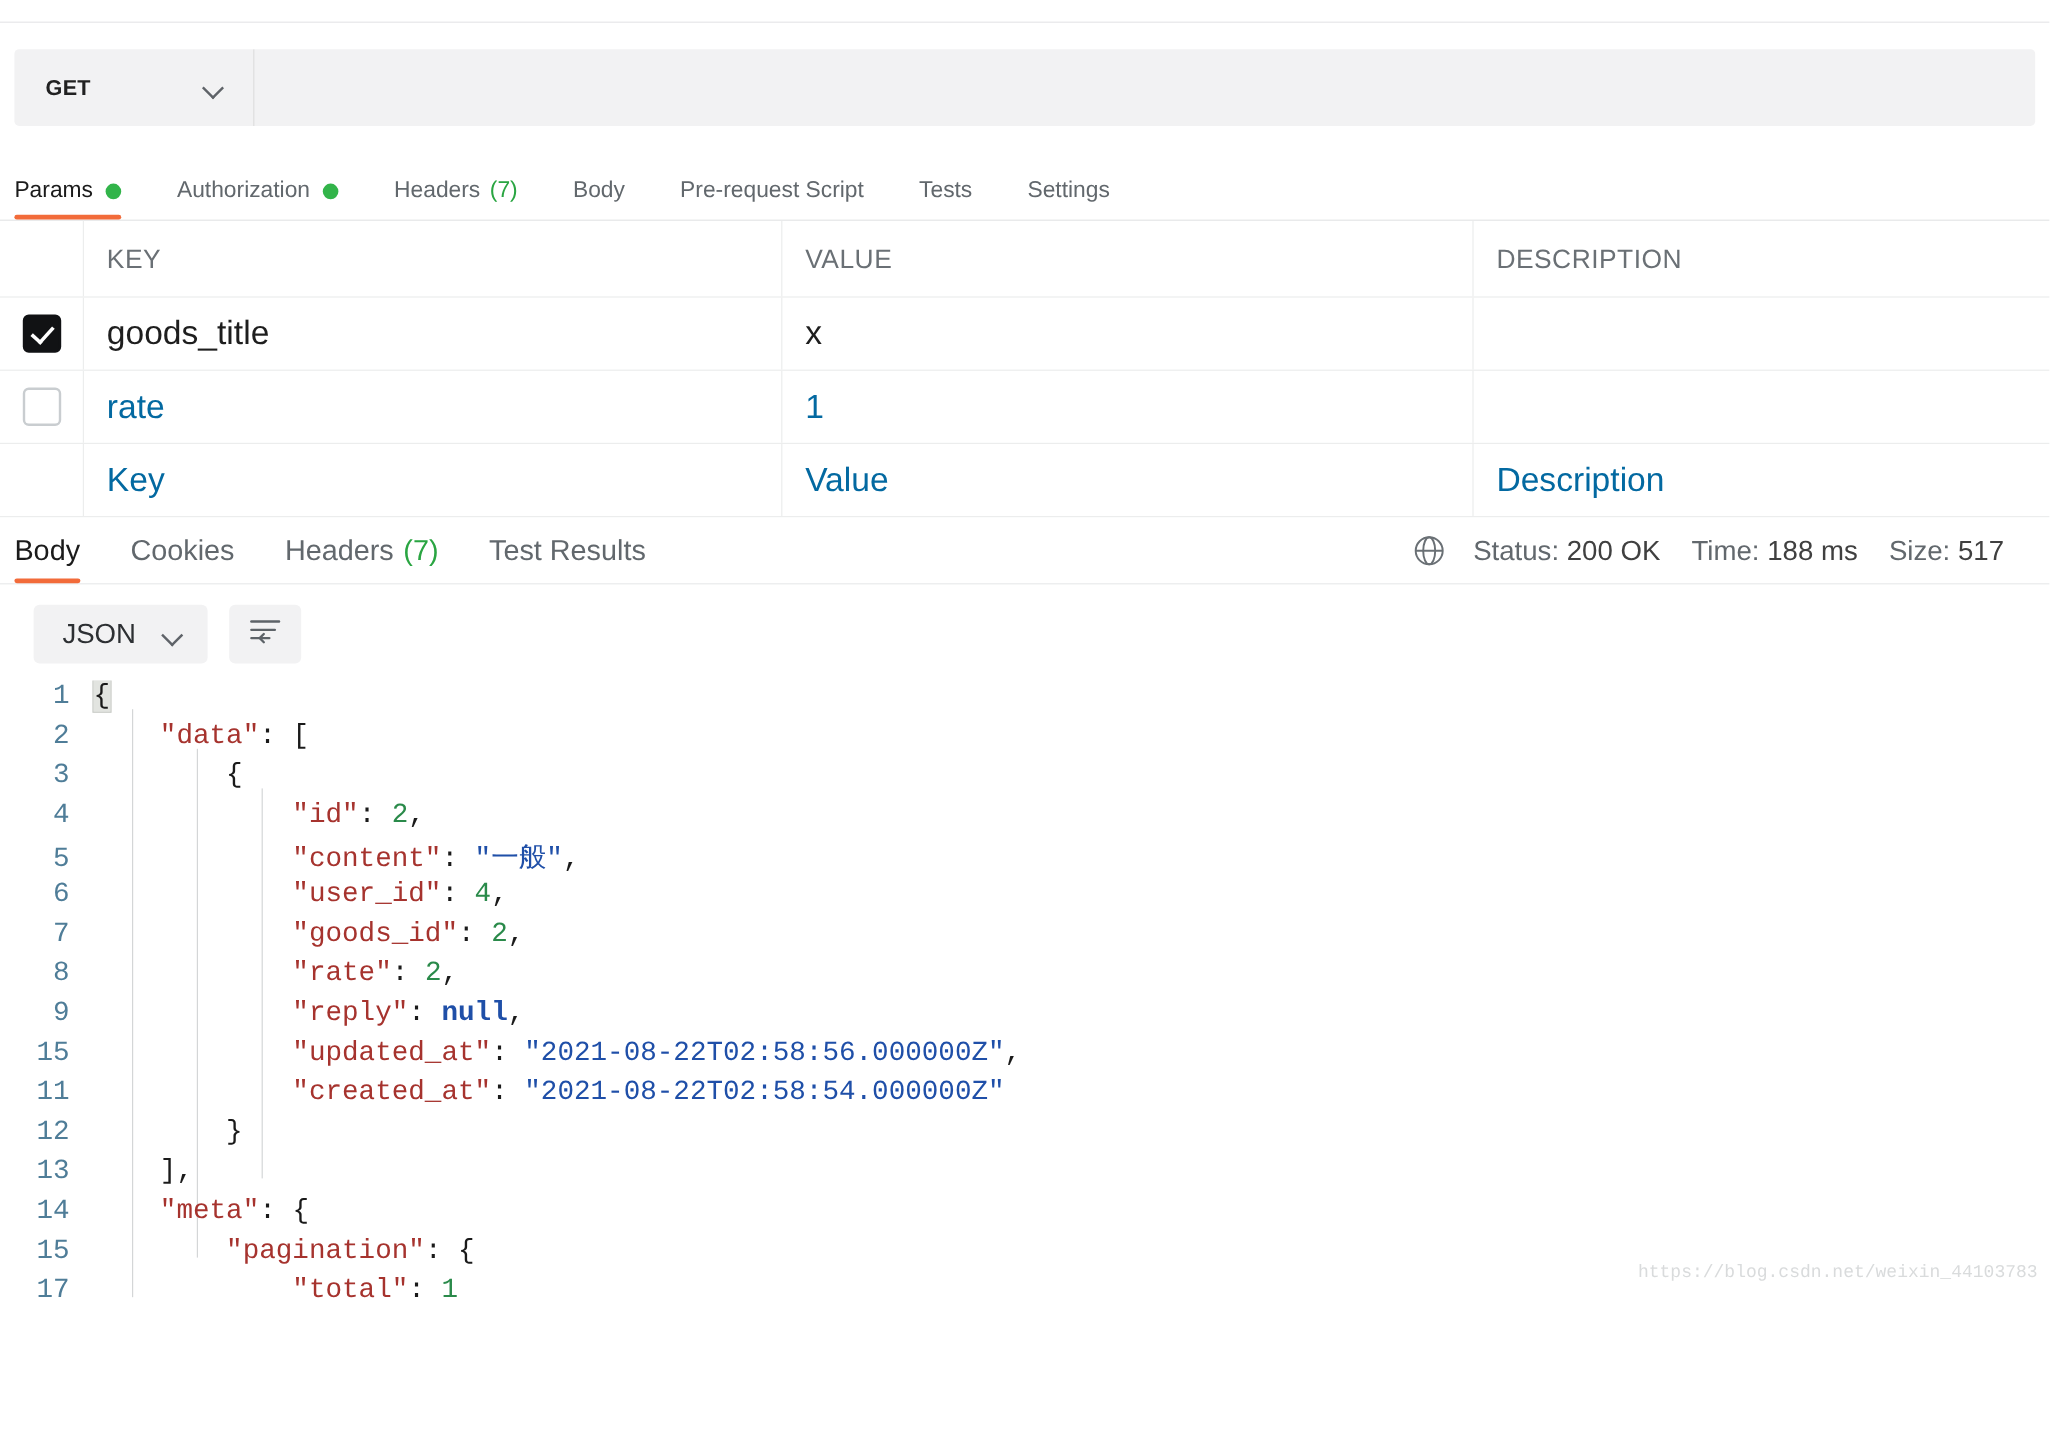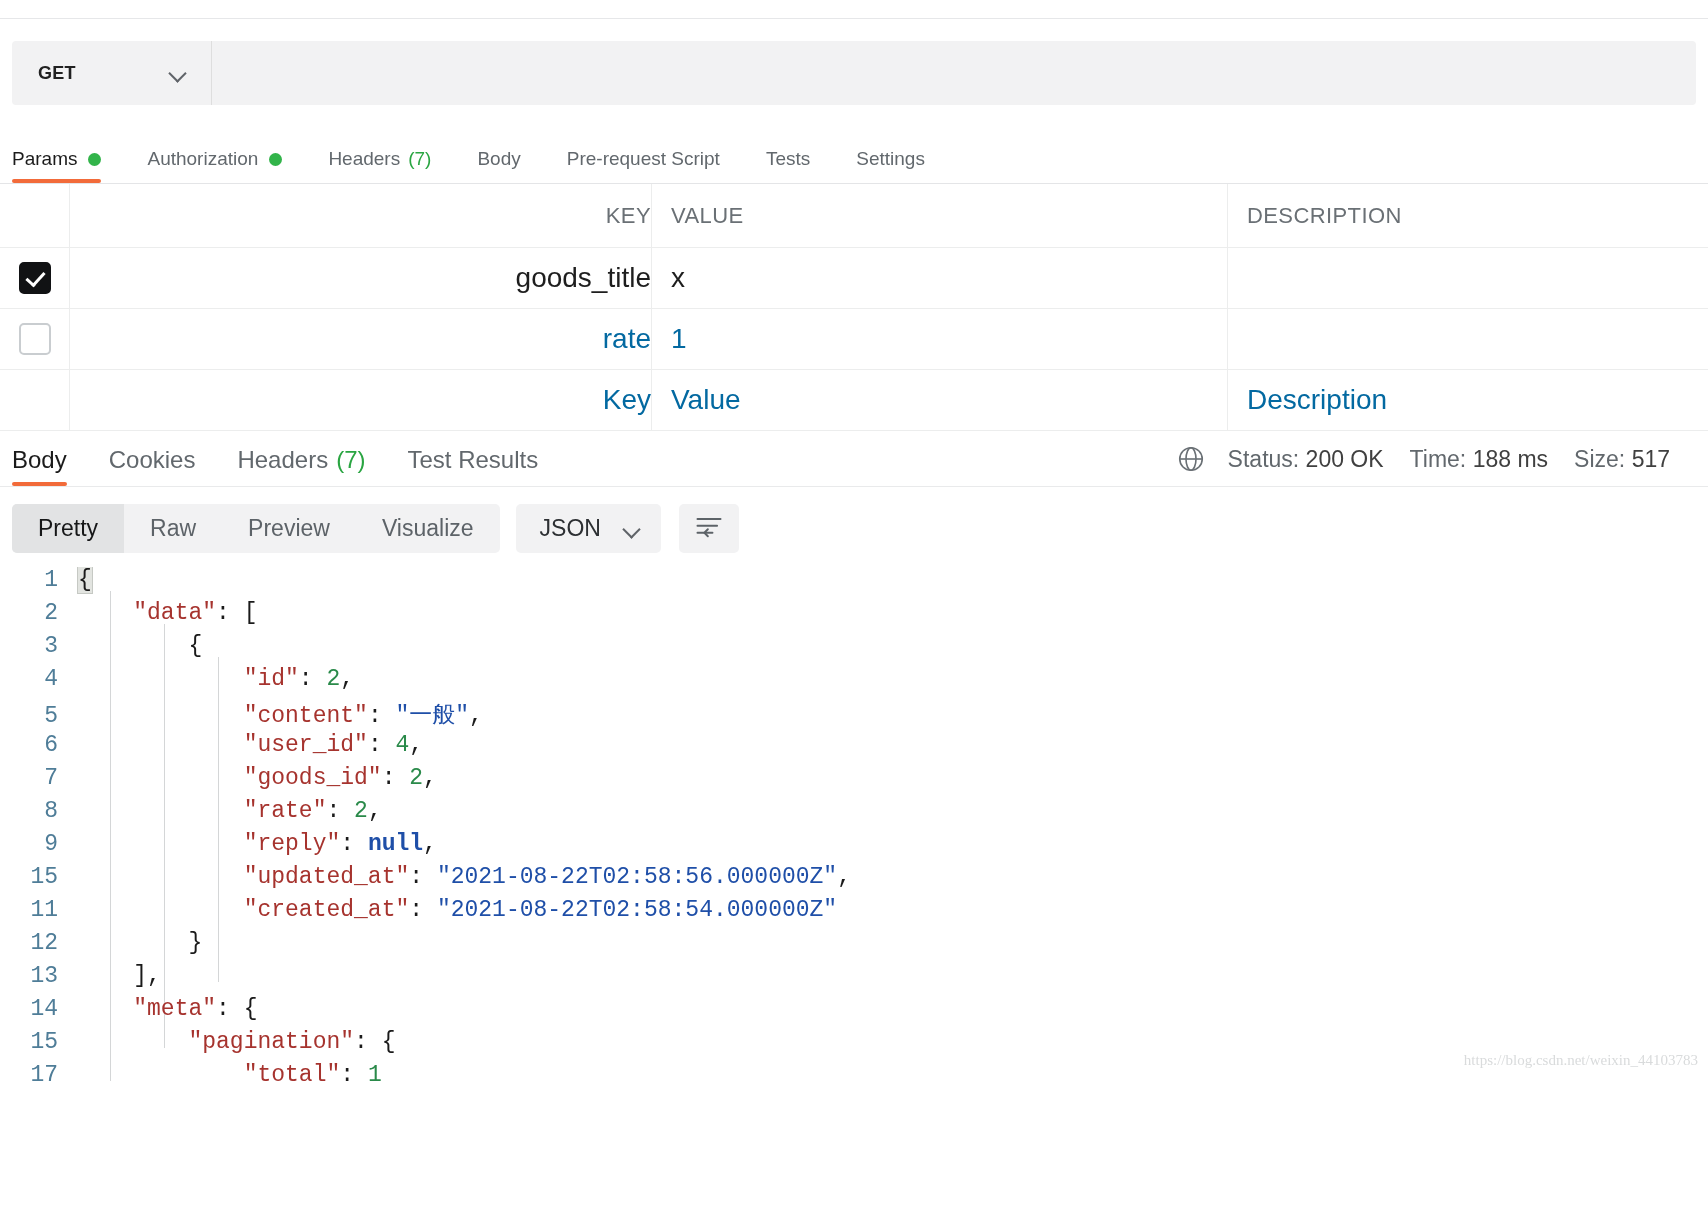--- a/index.html
+++ b/index.html
@@ -144,21 +144,20 @@
     flex-shrink: 0;
   }
   .cell-key {
     width: 582px;
     display: flex;
     align-items: center;
     padding-left: 19px;
     border-right: 1px solid #eceded;
     box-sizing: border-box;
     flex-shrink: 0;
-    justify-content: flex-end;
   }
   .cell-val {
     width: 576px;
     display: flex;
     align-items: center;
     padding-left: 19px;
     border-right: 1px solid #eceded;
     box-sizing: border-box;
     flex-shrink: 0;
   }
@@ -363,21 +362,21 @@
   .brace-hl {
     background: #e2e4e0;
     outline: 1px solid #c6c9c4;
   }
   .watermark {
     position: absolute;
     right: 10px;
     bottom: 26px;
     font-size: 15px;
     color: #d9dbdc;
-    font-family: Liberation Serif, serif;
+    font-family: Liberation Mono, monospace;
   }
 </style>
 </head>
 <body>
 
 <div class="top-strip"></div>
 
 <div class="url-row">
   <div class="method-box">
     <span class="method-label">GET</span>
@@ -505,34 +504,20 @@
       <span class="v">188 ms</span>
     </span>
     <span class="stat-item">
       <span>Size:</span>
       <span class="v">517</span>
     </span>
   </div>
 </div>
 
 <div class="body-toolbar">
-  <div class="seg">
-    <div class="seg-btn active">
-      <span>Pretty</span>
-    </div>
-    <div class="seg-btn">
-      <span>Raw</span>
-    </div>
-    <div class="seg-btn">
-      <span>Preview</span>
-    </div>
-    <div class="seg-btn">
-      <span>Visualize</span>
-    </div>
-  </div>
 
   <div class="fmt-select">
     <span class="fmt-label">JSON</span>
     <span class="chev"></span>
   </div>
 
   <div class="wrap-btn">
     <span>
       <svg width="30" height="26" viewBox="0 0 26 22" fill="none" stroke="#5d6368" stroke-width="1.7" stroke-linecap="round">
         <line x1="3" y1="4" x2="23" y2="4"></line>

